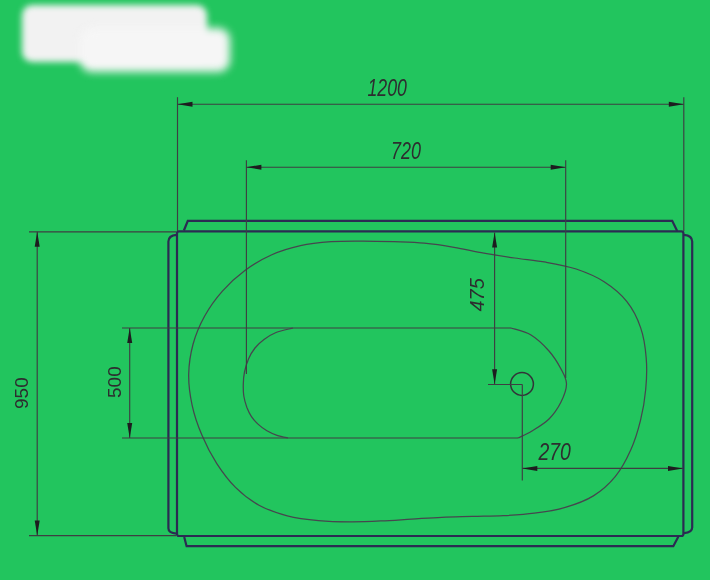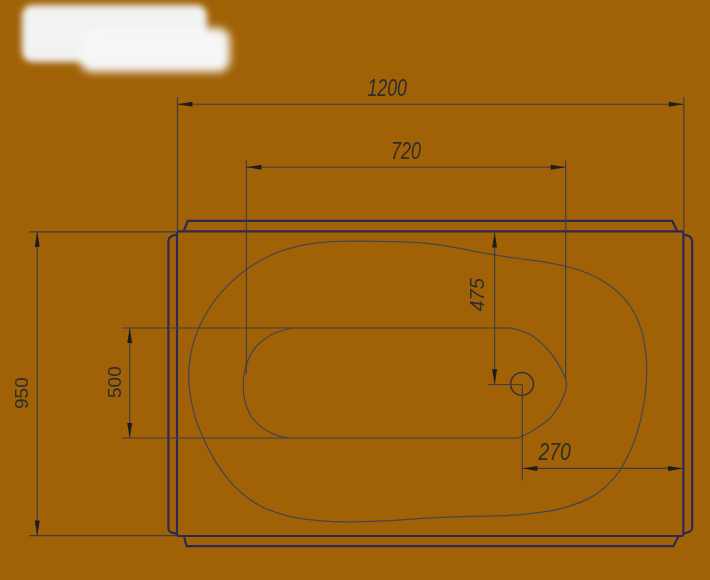--- a/index.html
+++ b/index.html
@@ -1,16 +1,16 @@
 <!DOCTYPE html>
 <html><head>
 <meta charset="utf-8">
 <style>
   html,body{margin:0;padding:0;background:#ffffff;}
-  #page{position:relative;width:710px;height:580px;background:#a16207;overflow:hidden;
+  #page{position:relative;width:710px;height:580px;background:#22c55e;overflow:hidden;
         font-family:"Liberation Sans",sans-serif;}
   svg{position:absolute;left:0;top:0;}
   .thin{stroke:#3e3e42;stroke-width:1.15;fill:none;}
   .curve{stroke:#46464e;stroke-width:1.25;fill:none;}
   .navy{stroke:#2b2b52;stroke-width:2.2;fill:none;}
   .arr{fill:#1d1d1f;stroke:none;}
   .dimtxt{fill:#2d2d2f;font-style:italic;font-family:"Liberation Sans",sans-serif;}
 </style>
 </head>
 <body>

